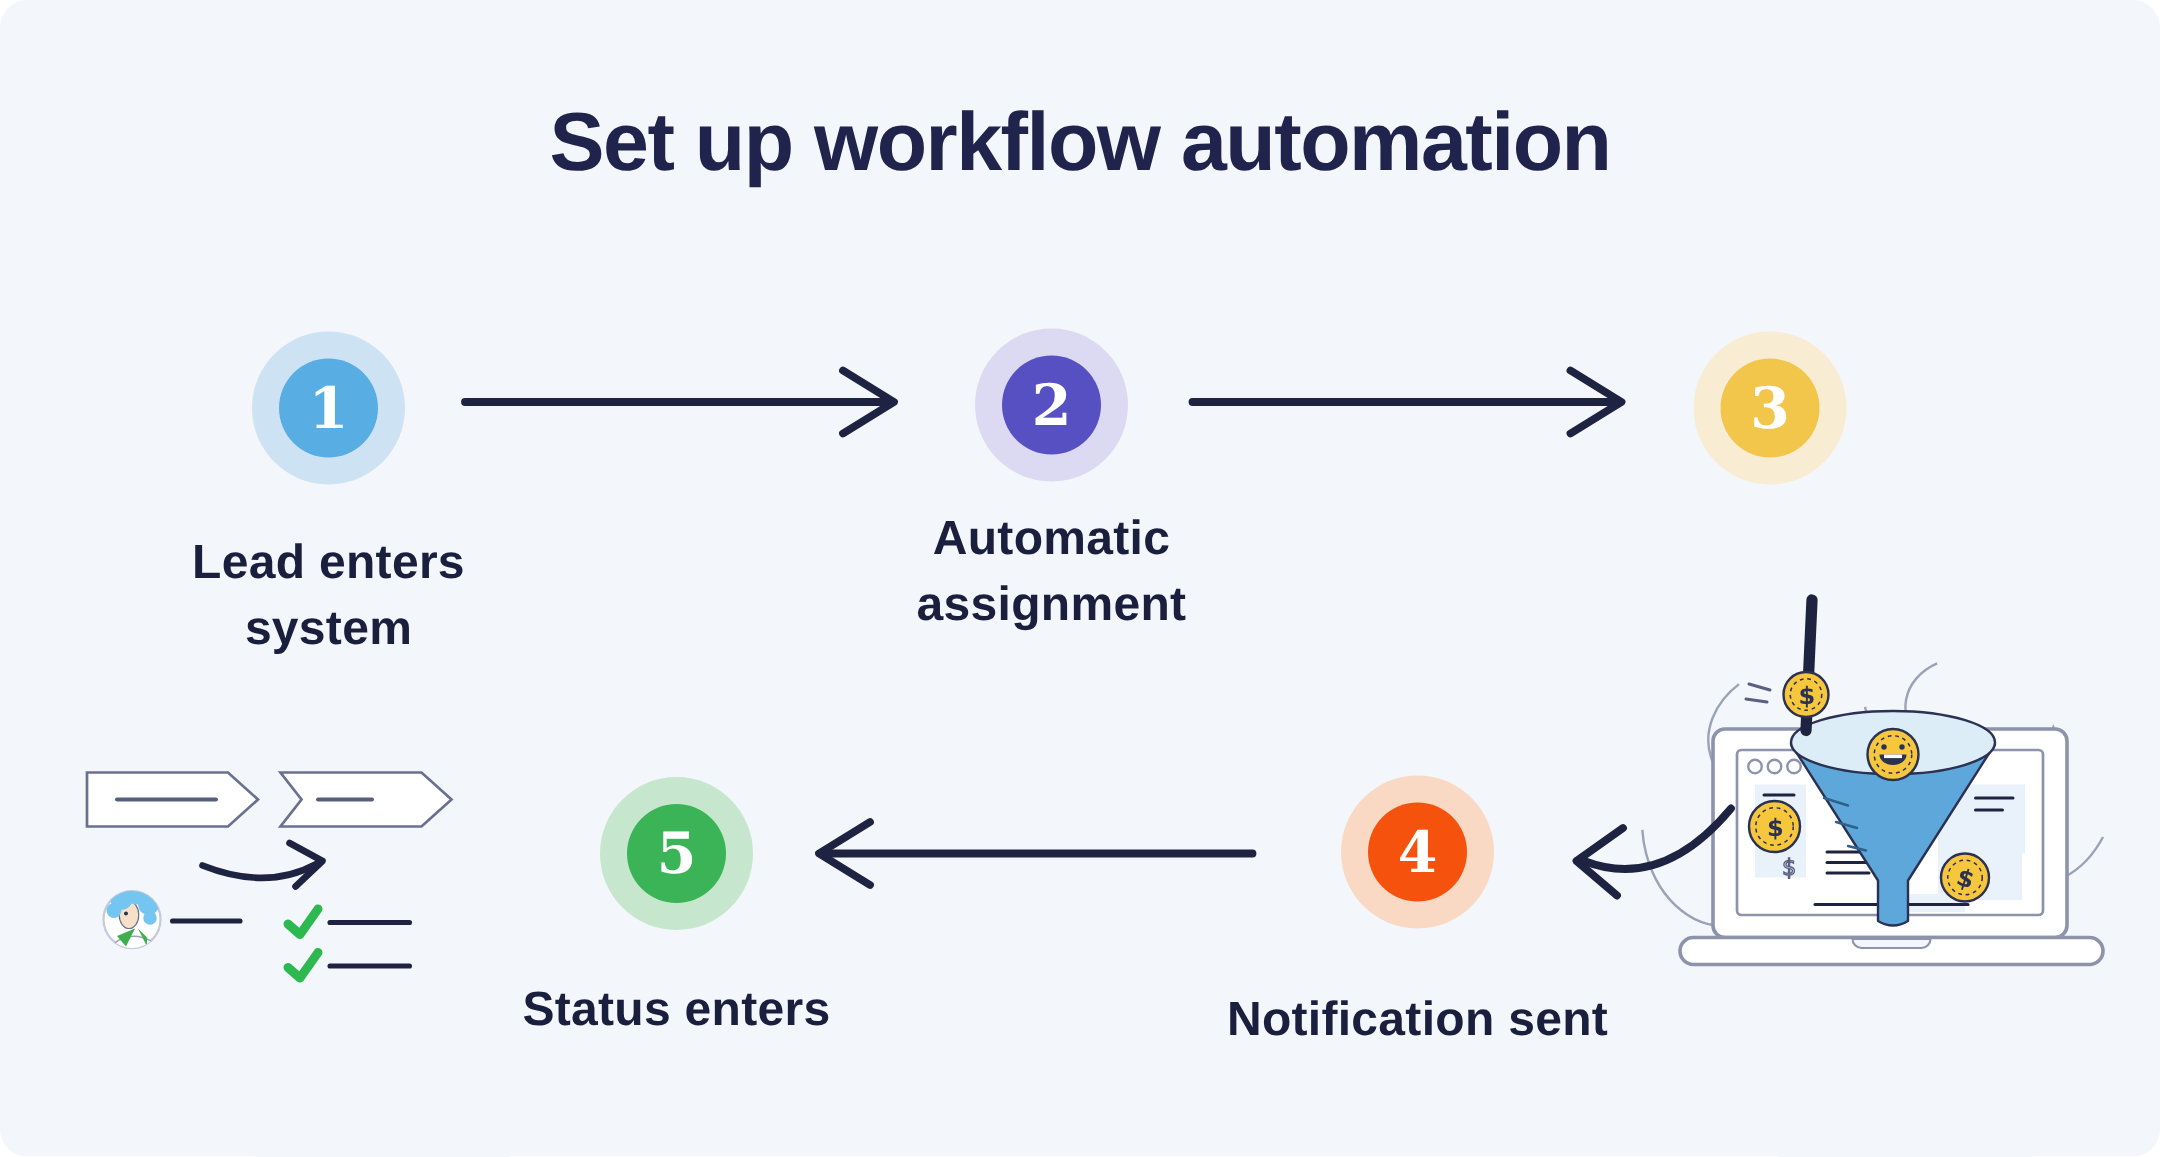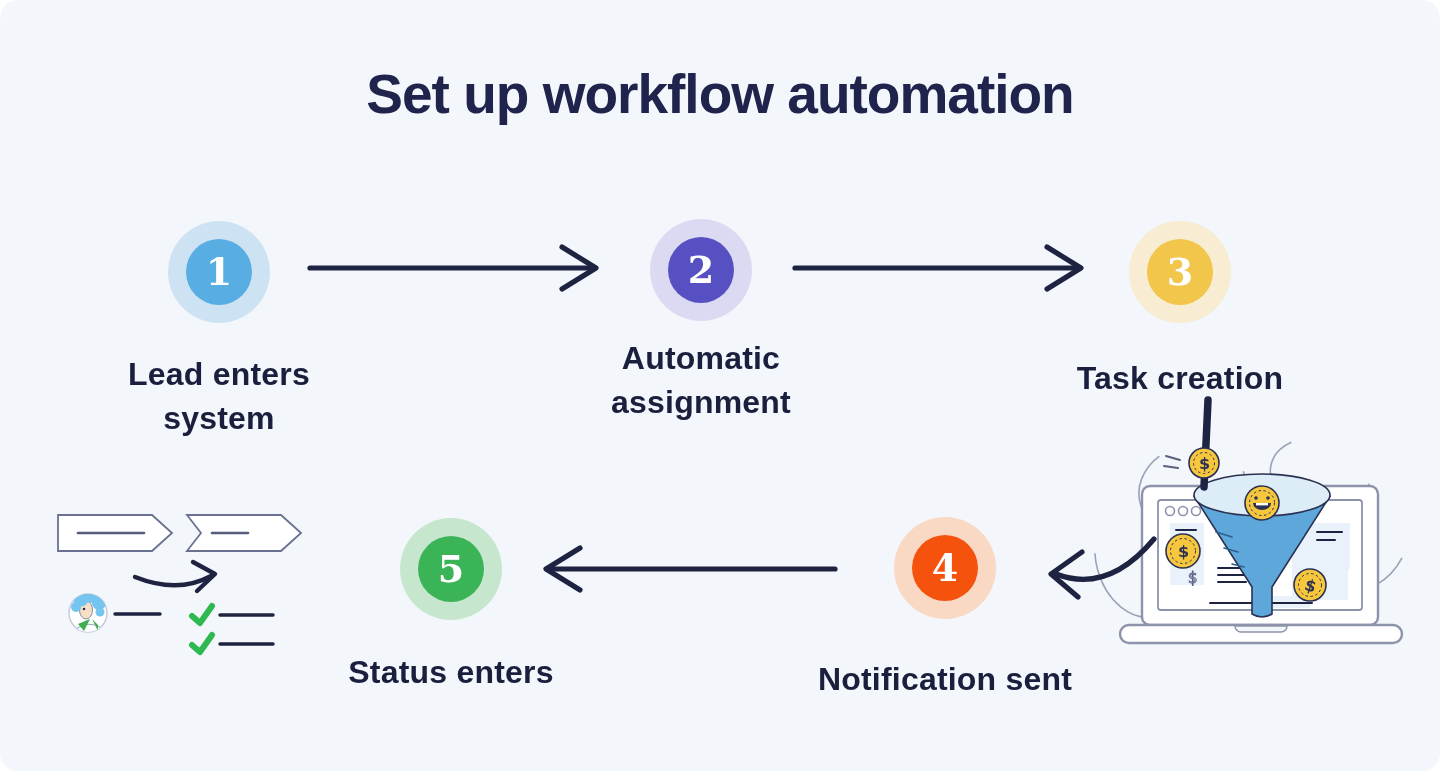--- a/index.html
+++ b/index.html
@@ -81,21 +81,20 @@
   <div class="step" style="left:400px;top:518px;">
     <div class="halo" style="background: rgb(198, 231, 206);">
       <div class="badge" style="background: rgb(59, 180, 87);">
         <span>5</span>
       </div>
     </div>
   </div>
 
   <div class="step-label" style="left:99px;top:352px;width:240px;">Lead enters system</div>
   <div class="step-label" style="left:581px;top:336px;width:240px;">Automatic assignment</div>
-  <div class="step-label" style="left:1020px;top:356px;width:320px;">Task creation</div>
   <div class="step-label" style="left:785px;top:657px;width:320px;">Notification sent</div>
   <div class="step-label" style="left:291px;top:650px;width:320px;">Status enters</div>
 
   <svg class="flow-arrow" style="left:300px;top:238px;" width="310" height="62" viewBox="0 0 310 62">
     <line class="arrow-stroke" x1="10" y1="30" x2="293" y2="30"></line>
     <path class="arrow-stroke" d="M262,9 L296,30 L262,51"></path>
   </svg>
   <svg class="flow-arrow" style="left:785px;top:238px;" width="310" height="62" viewBox="0 0 310 62">
     <line class="arrow-stroke" x1="10" y1="30" x2="293" y2="30"></line>
     <path class="arrow-stroke" d="M262,9 L296,30 L262,51"></path>

